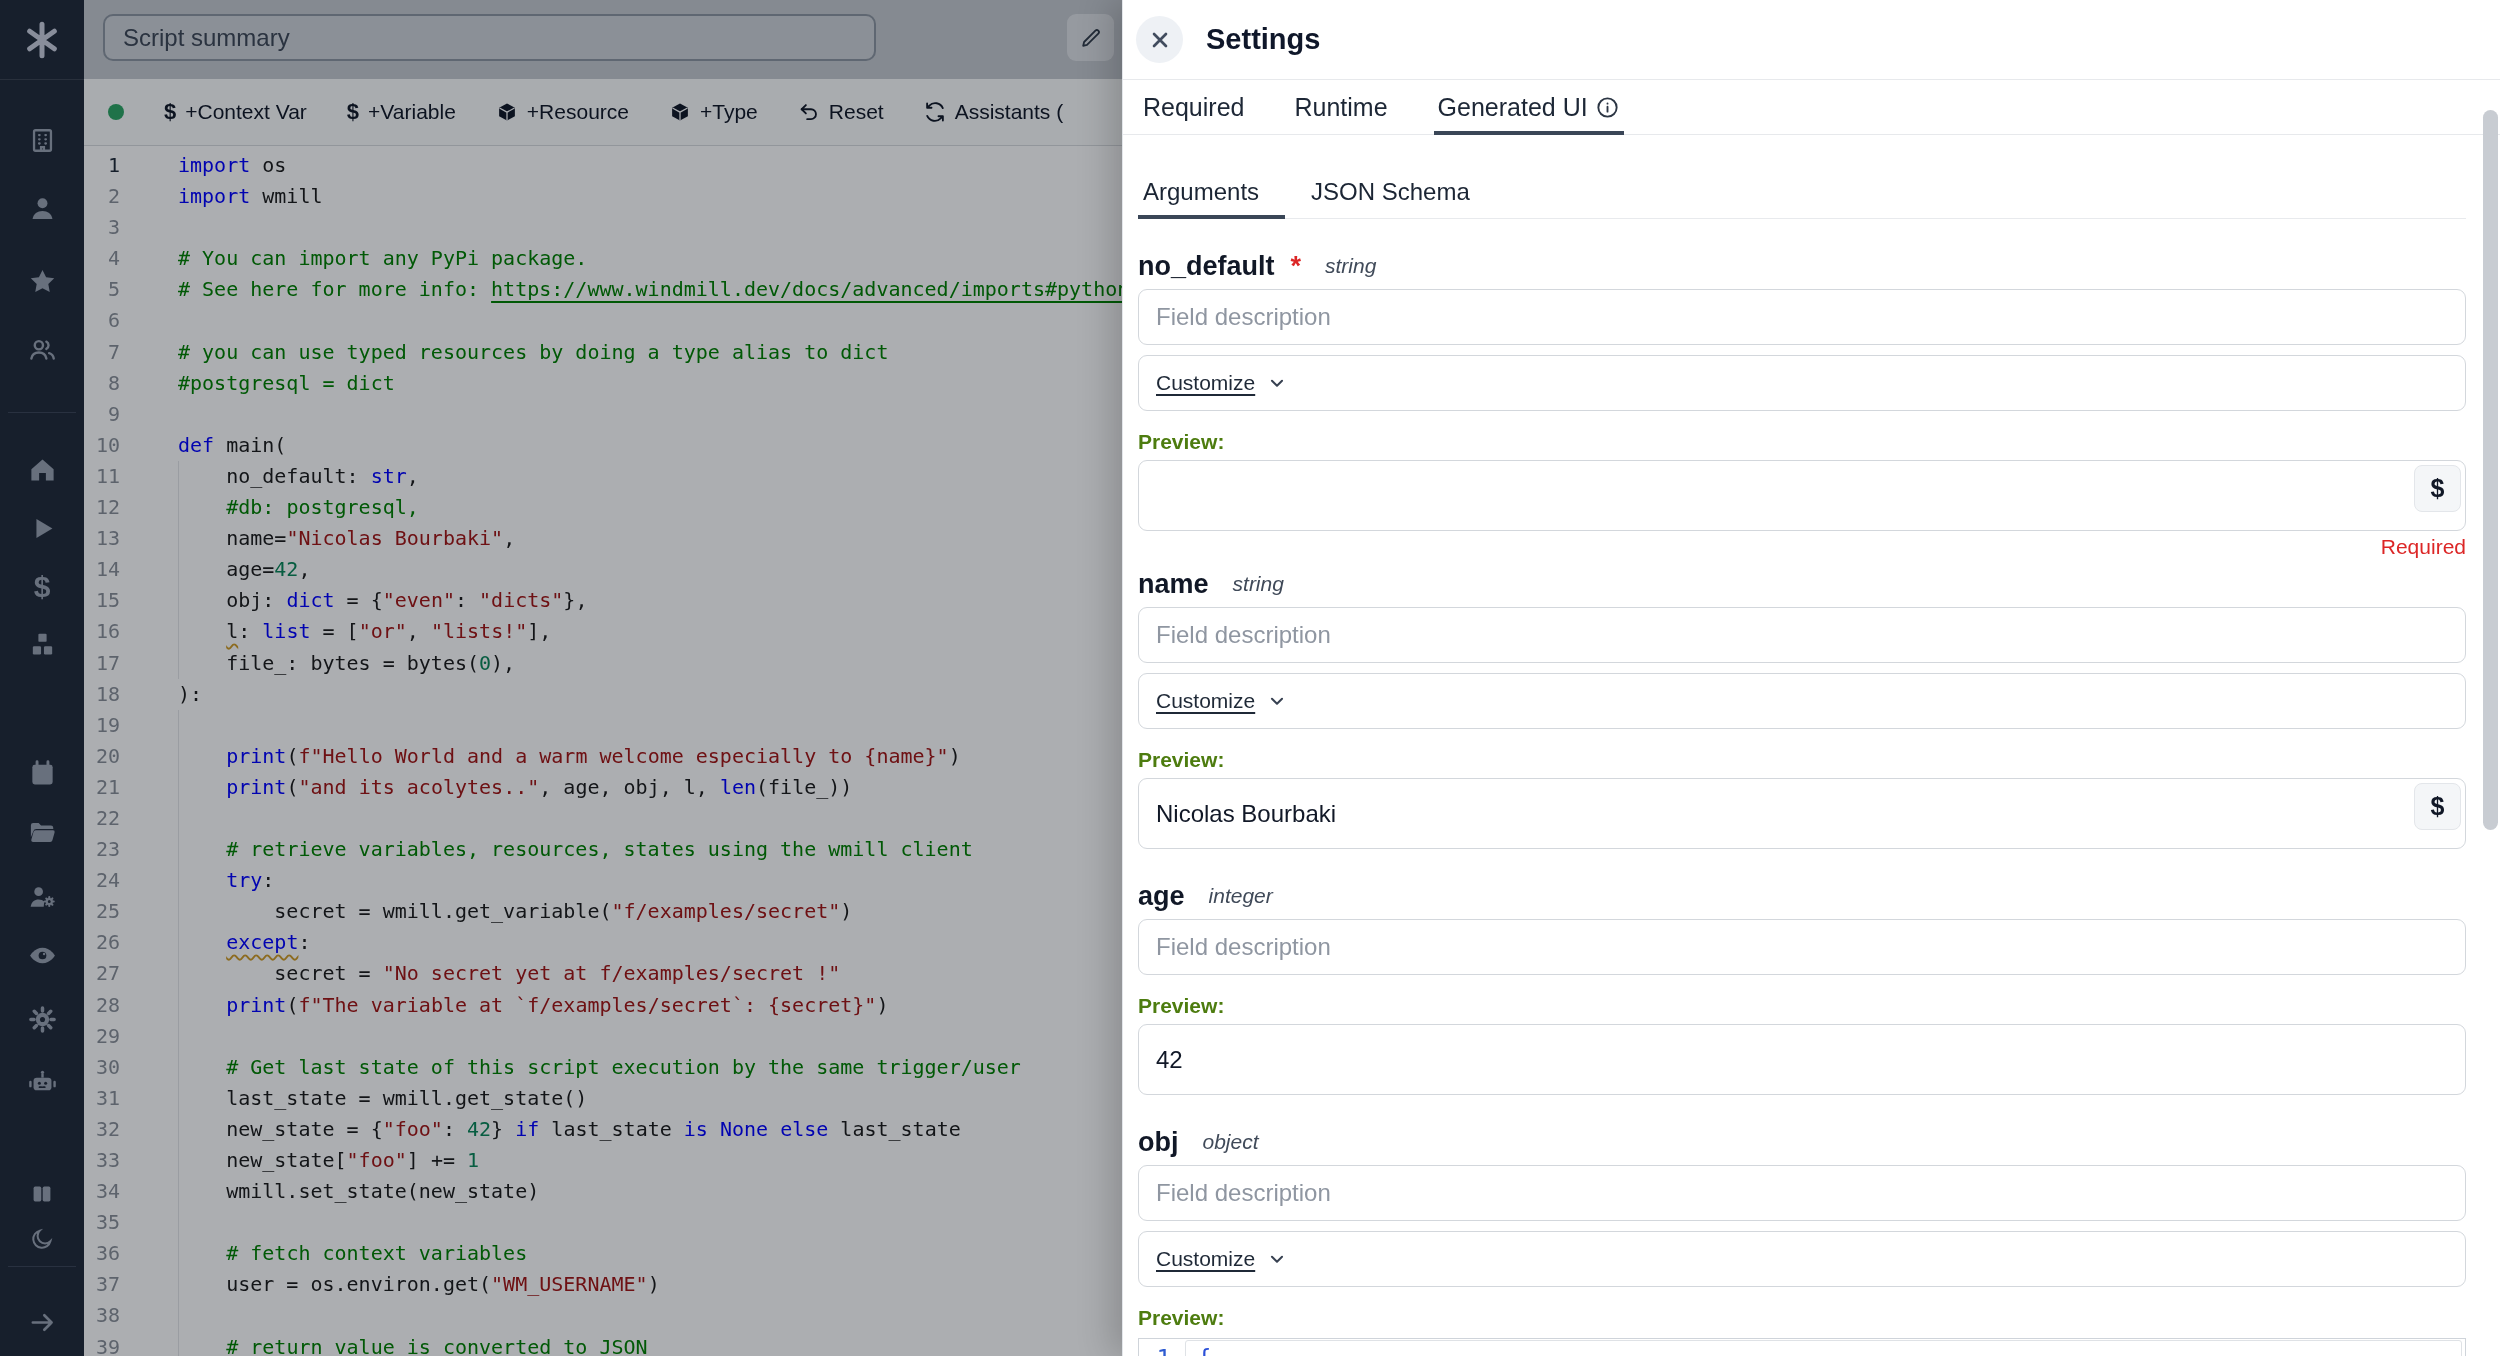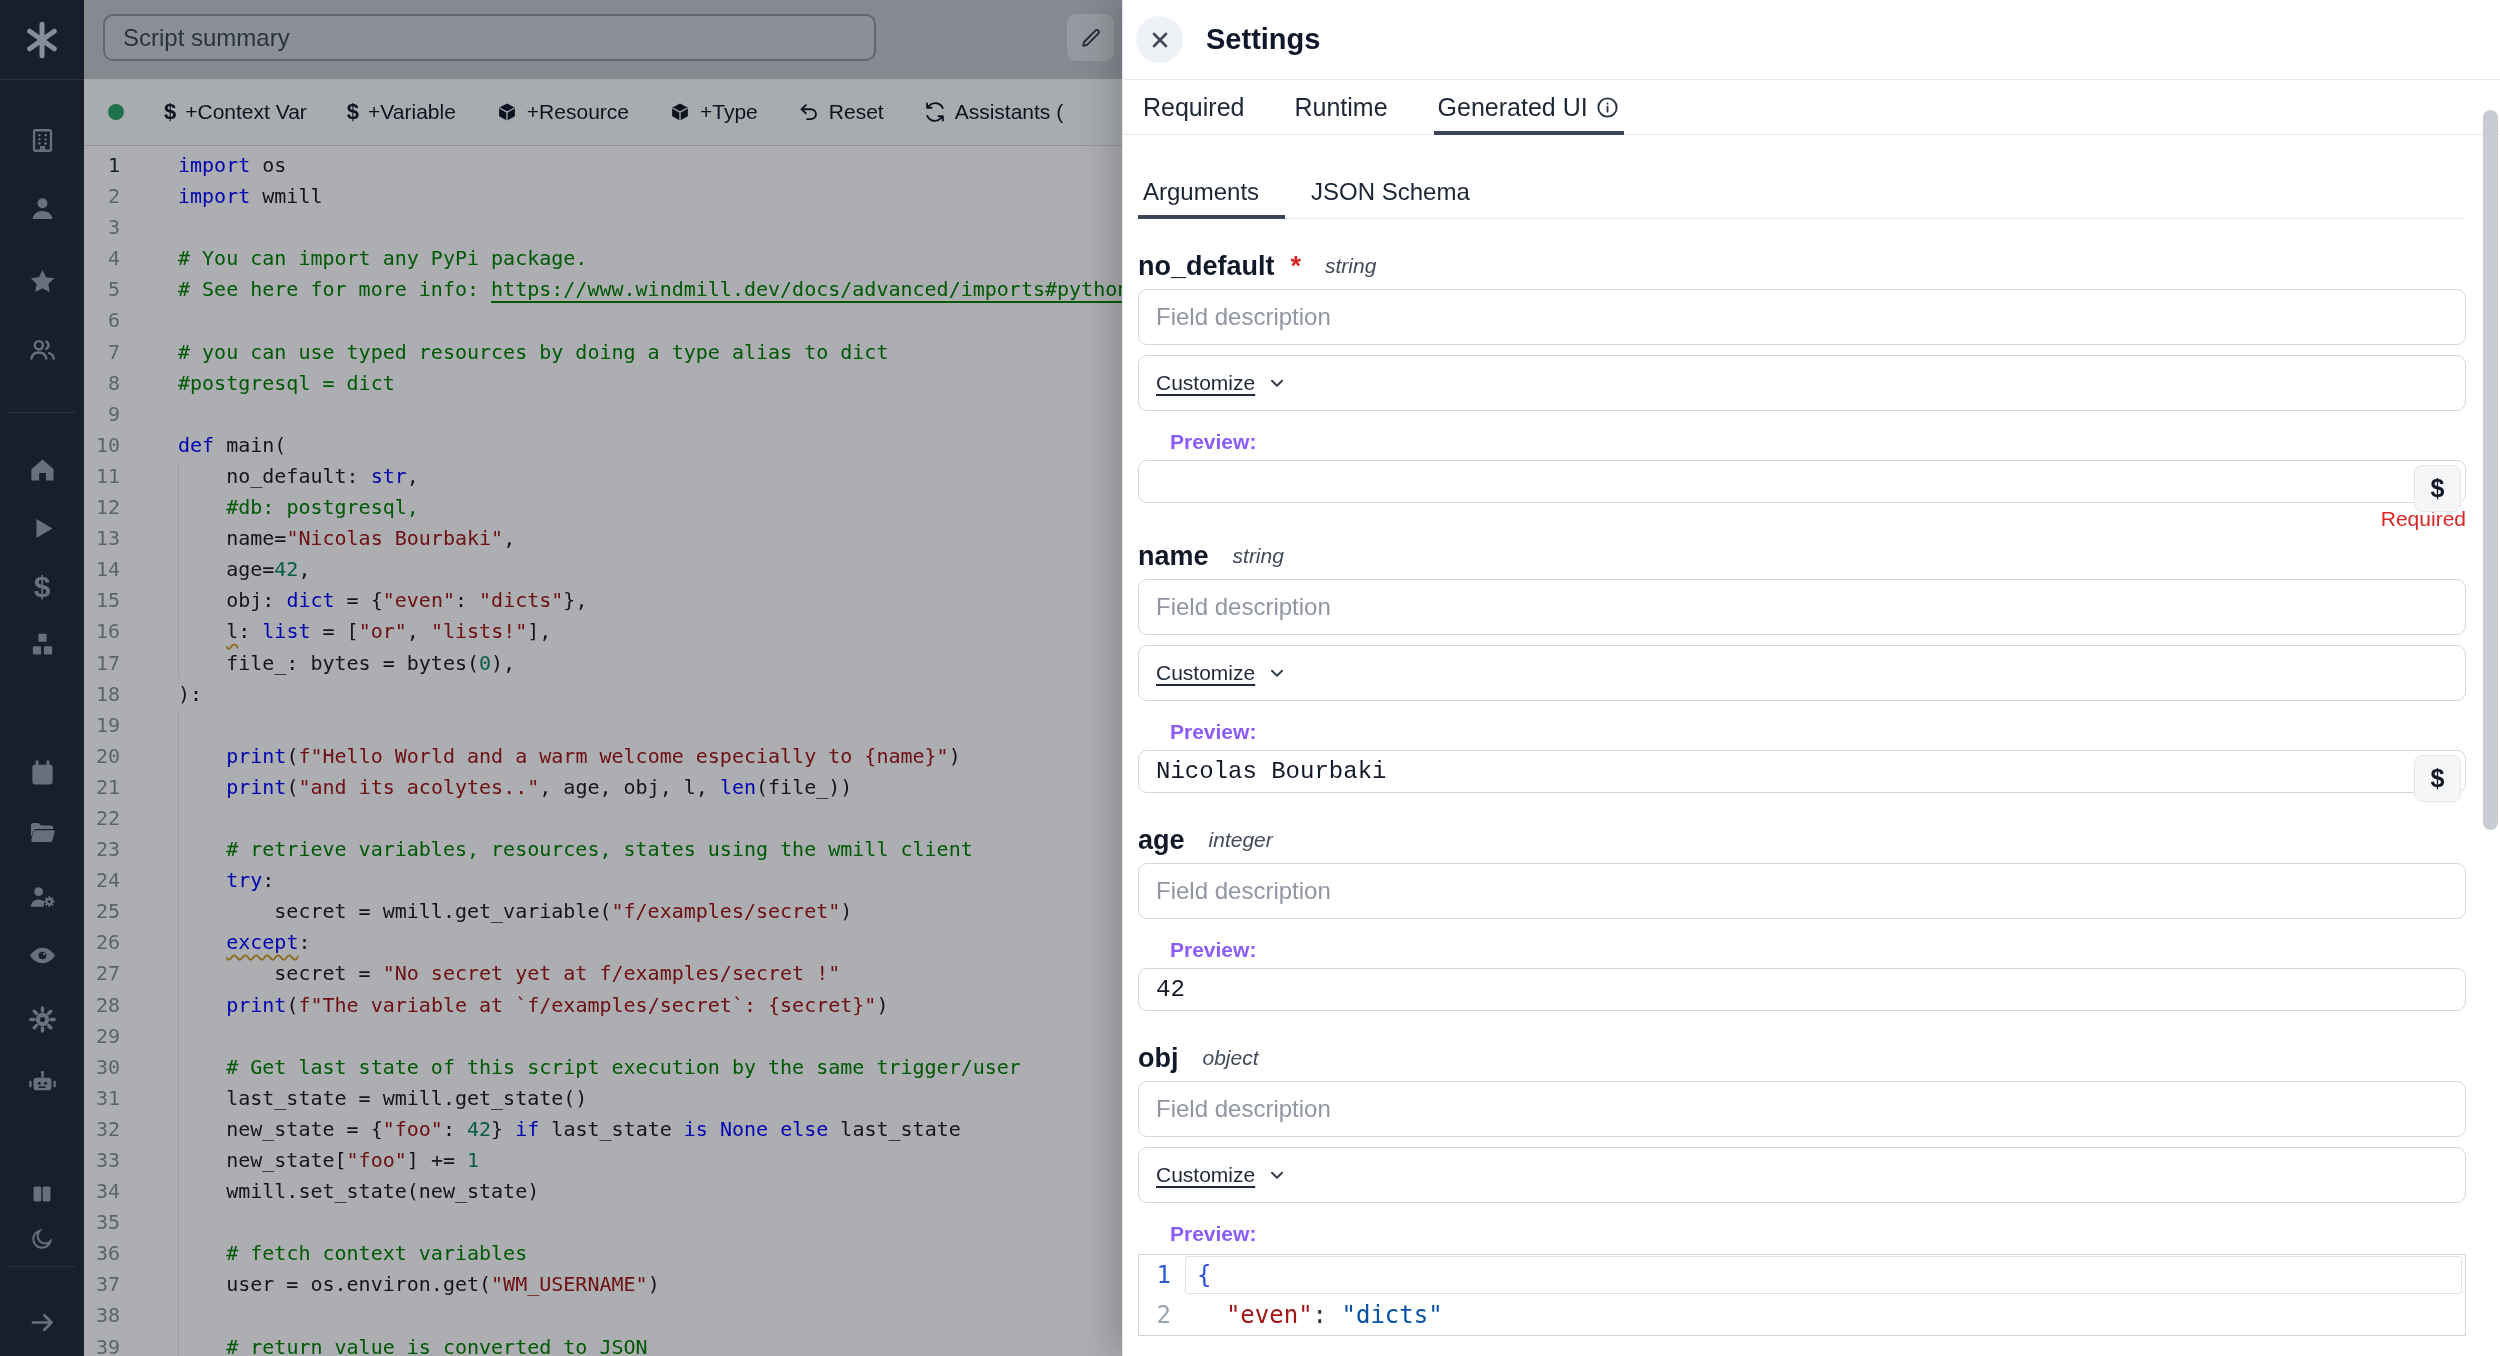--- a/index.html
+++ b/index.html
@@ -75,23 +75,23 @@
   .field-label { display:flex; align-items:center; gap:24px; line-height:34px; }
   .fname { font-size:27px; font-weight:700; color:#111827; }
   .star { color:#dc2626; font-weight:700; font-size:27px; margin-left:-8px; }
   .ftype { font-size:21px; font-style:italic; color:#404a59; }
   .box-input { display:block; margin-top:6px; height:56px; width:100%; border:1px solid #d3d7dc; border-radius:9px; font-size:24px; color:#111827; padding:0 17px; background:#fff; }
   .box-input::placeholder { color:#8f96a1; opacity:1; }
   .customize-box { margin-top:10px; height:56px; border:1px solid #d3d7dc; border-radius:9px; display:flex; align-items:center; padding:8px 17px; }
   .customize-link { display:flex; align-items:center; gap:11px; font-size:21px; color:#1f2937; }
   .cl-text { text-decoration:underline; text-underline-offset:4px; }
   .customize-link svg { width:22px; height:22px; color:#374151; }
-  .preview-label { margin-top:18px; font-size:21px; font-weight:700; color:#8b5cf6; line-height:25px;margin-left:32px; }
+  .preview-label { margin-top:18px; font-size:21px; font-weight:700; color:#4d7c0f; line-height:25px; }
   .preview-wrap { margin-top:6px; position:relative; }
-  .preview-input { margin-top:0; height:43px; padding-right:60px;font-family:Liberation Mono, monospace; }
+  .preview-input { margin-top:0; height:71px; padding-right:60px; }
   .dollar-btn { position:absolute; right:5px; top:5px; width:47px; height:47px; background:#f4f6f8; border:1px solid #e3e6ea; border-radius:8px; font-size:25px; font-weight:600; color:#111827; display:flex; align-items:center; justify-content:center; }
   .required-note { margin-top:4px; text-align:right; font-size:21px; color:#dc2626; line-height:24px; }
 
   .json-ed { margin-top:8px; border:1px solid #cfd4da; font-family:"DejaVu Sans Mono", monospace; font-size:24px; background:#fff; }
   .jrow { display:flex; height:40px; line-height:40px; white-space:pre; position:relative; }
   .jln { width:46px; text-align:right; padding-right:14px; color:#9aa4b1; flex:none; }
   .jrow.cur .jln { color:#2d5bd1; }
   .jtxt { padding-left:12px; flex:1; position:relative; }
   .jrow.cur .jtxt::after { content:""; position:absolute; top:1px; bottom:1px; left:0; right:3px; border:1px solid #dfe2e6; border-radius:3px; }
   .jt-b { color:#2b50d8; } .jt-key { color:#a31515; } .jt-val { color:#0451a5; } .jt-d { color:#333; }

